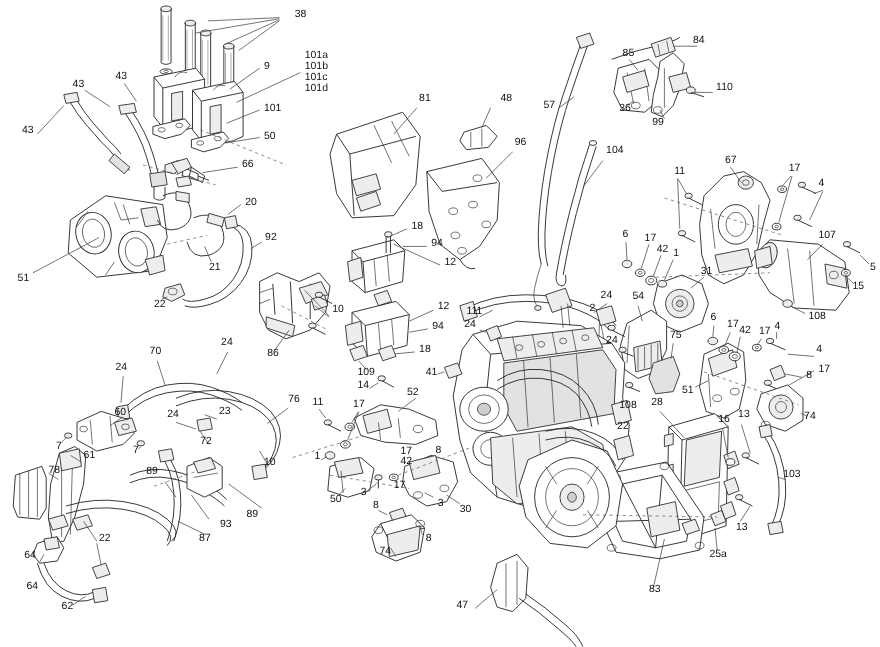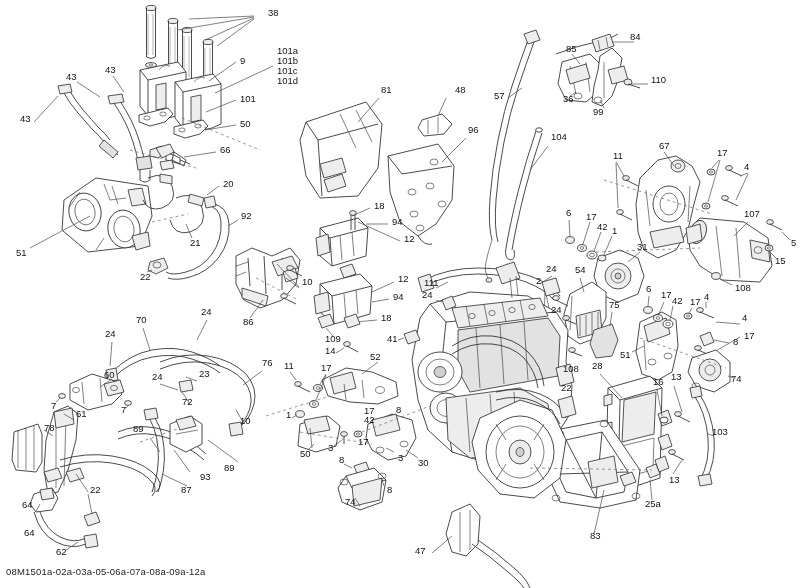--- a/index.html
+++ b/index.html
@@ -842,15 +842,14 @@
 <div class="lbl" style="left:398px;top:453px">3</div>
 <div class="lbl" style="left:418px;top:458px">30</div>
 <div class="lbl" style="left:339px;top:455px">8</div>
 <div class="lbl" style="left:387px;top:485px">8</div>
 <div class="lbl" style="left:345px;top:497px">74</div>
 <div class="lbl" style="left:415px;top:546px">47</div>
 <div class="lbl" style="left:424px;top:278px">111</div>
 <div class="lbl" style="left:422px;top:290px">24</div>
 <div class="lbl" style="left:546px;top:264px">24</div>
 
-<div class="cap">08M1501a-02a-03a-05-06a-07a-08a-09a-12a</div>
 
 </div>
 
 </body></html>

